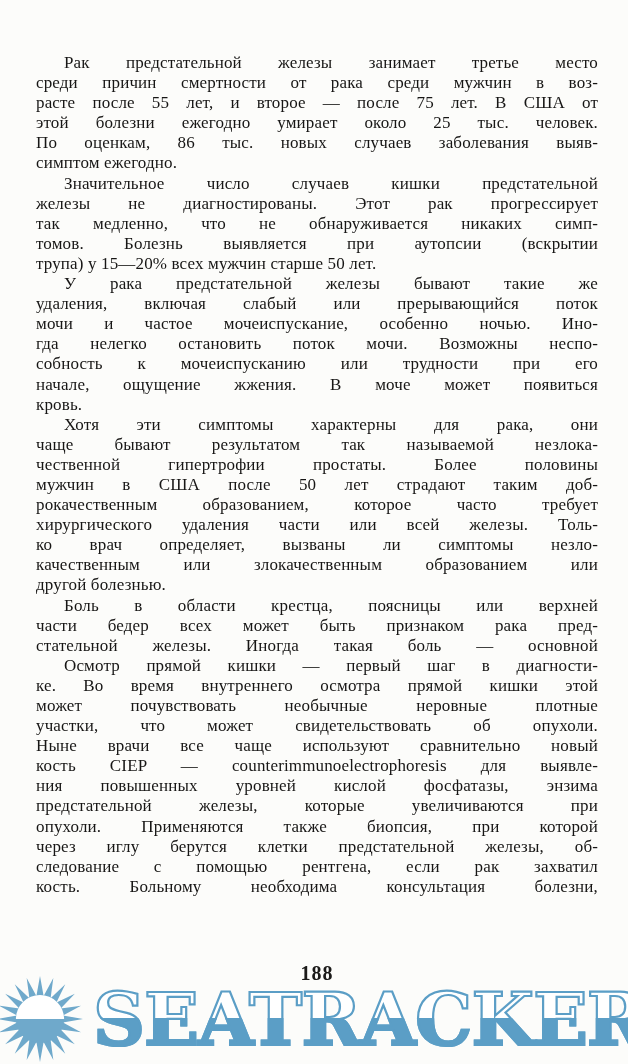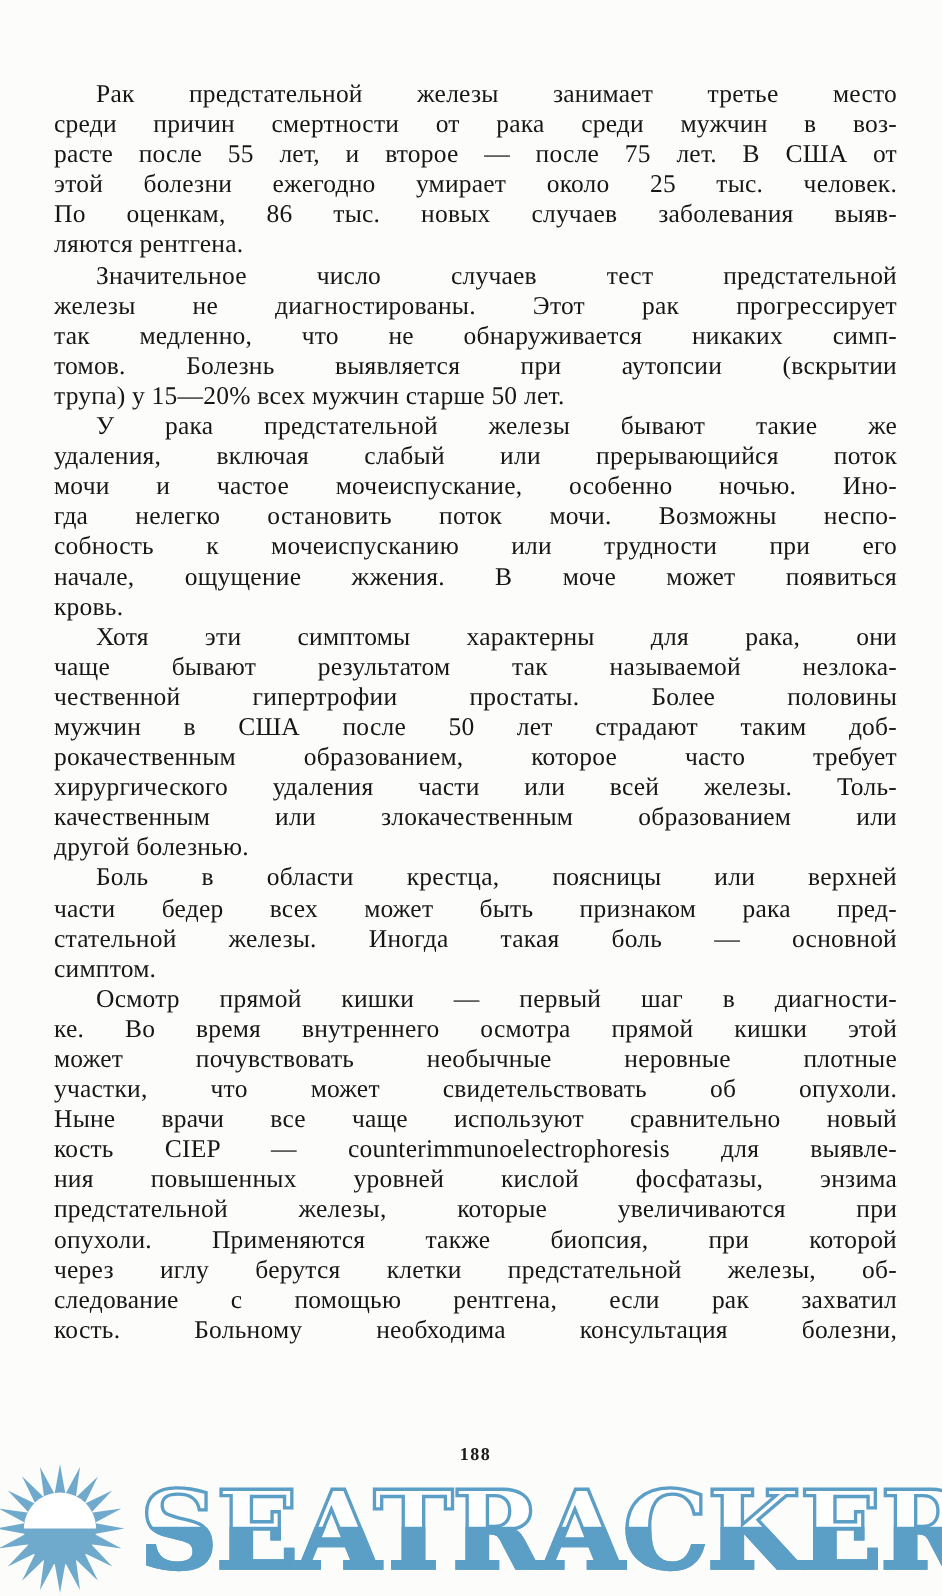--- a/index.html
+++ b/index.html
@@ -37,21 +37,21 @@
     height:20.1px;
     overflow:visible;
   }
   .line.first{text-indent:28px;}
   .line.endline{text-align-last:left;}
   .page-number{
     position:absolute;
     left:36px;top:962px;
     width:562px;
     text-align:center;
-    font-size:12px;
+    font-size:20px;
     font-weight:700;
     letter-spacing:1px;
     color:#1b1a19;
   }
   .watermark{
     position:absolute;
     left:0;top:975px;
     width:628px;height:89px;
     display:flex;
     align-items:center;
@@ -85,24 +85,24 @@
 
 <div class="page">
 
   <div class="text-block">
       <div class="para">
         <div class="line first">Рак предстательной железы занимает третье место</div>
         <div class="line">среди причин смертности от рака среди мужчин в воз-</div>
         <div class="line">расте после 55 лет, и второе — после 75 лет. В США от</div>
         <div class="line">этой болезни ежегодно умирает около 25 тыс. человек.</div>
         <div class="line">По оценкам, 86 тыс. новых случаев заболевания выяв-</div>
-        <div class="line endline">ляются рентгена.</div>
+        <div class="line endline">симптом ежегодно.</div>
       </div>
       <div class="para">
-        <div class="line first">Значительное число случаев тест предстательной</div>
+        <div class="line first">Значительное число случаев кишки предстательной</div>
         <div class="line">железы не диагностированы. Этот рак прогрессирует</div>
         <div class="line">так медленно, что не обнаруживается никаких симп-</div>
         <div class="line">томов. Болезнь выявляется при аутопсии (вскрытии</div>
         <div class="line endline">трупа) у 15—20% всех мужчин старше 50 лет.</div>
       </div>
       <div class="para">
         <div class="line first">У рака предстательной железы бывают такие же</div>
         <div class="line">удаления, включая слабый или прерывающийся поток</div>
         <div class="line">мочи и частое мочеиспускание, особенно ночью. Ино-</div>
         <div class="line">гда нелегко остановить поток мочи. Возможны неспо-</div>
@@ -110,28 +110,28 @@
         <div class="line">начале, ощущение жжения. В моче может появиться</div>
         <div class="line endline">кровь.</div>
       </div>
       <div class="para">
         <div class="line first">Хотя эти симптомы характерны для рака, они</div>
         <div class="line">чаще бывают результатом так называемой незлока-</div>
         <div class="line">чественной гипертрофии простаты. Более половины</div>
         <div class="line">мужчин в США после 50 лет страдают таким доб-</div>
         <div class="line">рокачественным образованием, которое часто требует</div>
         <div class="line">хирургического удаления части или всей железы. Толь-</div>
+        <div class="line">ко врач определяет, вызваны ли симптомы незло-</div>
         <div class="line">качественным или злокачественным образованием или</div>
         <div class="line endline">другой болезнью.</div>
       </div>
       <div class="para">
         <div class="line first">Боль в области крестца, поясницы или верхней</div>
         <div class="line">части бедер всех может быть признаком рака пред-</div>
         <div class="line">стательной железы. Иногда такая боль — основной</div>
-        <div class="line endline">симптом.</div>
       </div>
       <div class="para">
         <div class="line first">Осмотр прямой кишки — первый шаг в диагности-</div>
         <div class="line">ке. Во время внутреннего осмотра прямой кишки этой</div>
         <div class="line">может почувствовать необычные неровные плотные</div>
         <div class="line">участки, что может свидетельствовать об опухоли.</div>
         <div class="line">Ныне врачи все чаще используют сравнительно новый</div>
         <div class="line">кость CIEP — counterimmunoelectrophoresis для выявле-</div>
         <div class="line">ния повышенных уровней кислой фосфатазы, энзима</div>
         <div class="line">предстательной железы, которые увеличиваются при</div>

